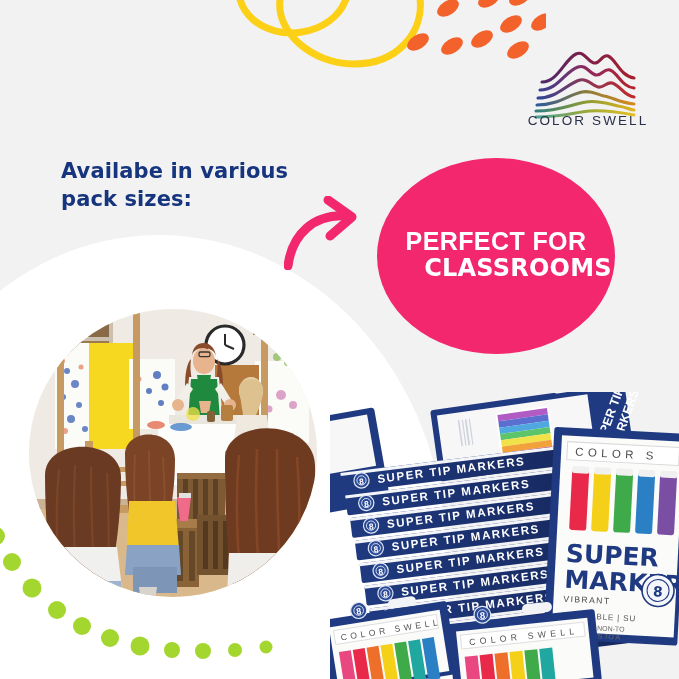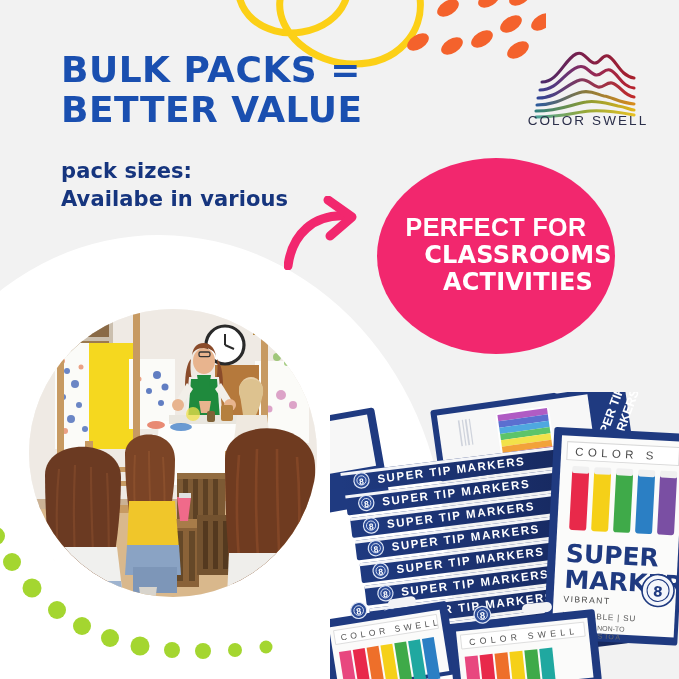--- a/index.html
+++ b/index.html
@@ -180,28 +180,24 @@
         <circle cx="120" cy="138" r="9"></circle>
         <circle cx="150" cy="146" r="9.5"></circle>
         <circle cx="182" cy="150" r="8"></circle>
         <circle cx="213" cy="151" r="8"></circle>
         <circle cx="245" cy="150" r="7"></circle>
         <circle cx="276" cy="147" r="6.5"></circle>
       </g>
     </svg>
   </div>
 
-  <div class="headline">
-    <span class="l1">BULK PACKS =</span>
-    <span class="l2">BETTER VALUE</span>
-  </div>
 
   <div class="subhead">
+    <span>Availabe in various</span>
     <span>pack sizes:</span>
-    <span>Availabe in various</span>
   </div>
 
   <div class="logo">
     <svg width="128" height="88" viewBox="0 0 128 88">
       <defs>
         <linearGradient id="g1" x1="0" y1="0" x2="1" y2="0">
           <stop offset="0" stop-color="#4b2a6b"></stop>
             <stop offset=".45" stop-color="#7d1f4a"></stop>
           <stop offset="1" stop-color="#a8202c"></stop>
         </linearGradient>
@@ -246,21 +242,20 @@
   <div class="arrow">
     <svg width="96" height="74" viewBox="0 0 96 74">
       <path d="M4 70 C8 38 30 18 62 20" fill="none" stroke="#f2276e" stroke-width="9" stroke-linecap="round"></path>
       <path d="M44 4 L68 21 L46 40" fill="none" stroke="#f2276e" stroke-width="9" stroke-linecap="round" stroke-linejoin="round"></path>
     </svg>
   </div>
 
   <div class="badge">
     <div class="badge-line-1">PERFECT FOR</div>
     <div class="badge-line-2">CLASSROOMS</div>
-    <div class="badge-line-4">ACTIVITIES</div>
   </div>
 
   <div class="photo-ring">
     <div class="photo">
       <svg width="288" height="288" viewBox="0 0 288 288">
 
         <rect x="0" y="0" width="288" height="200" fill="#efeae4"></rect>
         <rect x="0" y="196" width="288" height="92" fill="#d9b88c"></rect>
         <rect x="0" y="190" width="288" height="10" fill="#cbb295"></rect>
 

